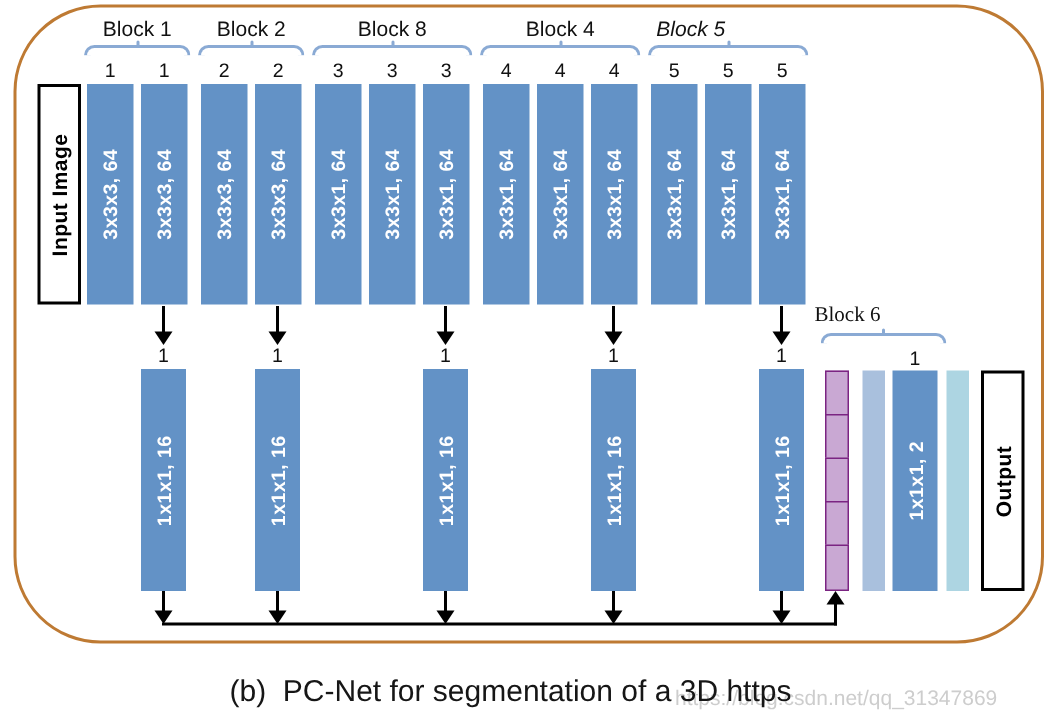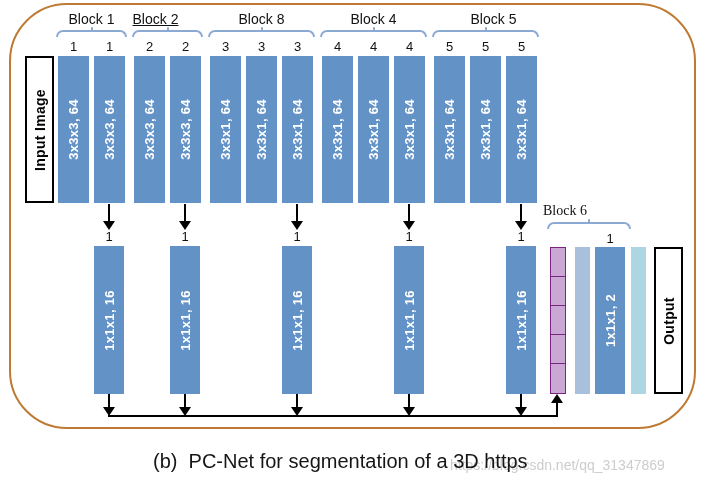--- a/index.html
+++ b/index.html
@@ -38,24 +38,24 @@
   .watermark{top:457px;left:450px;font-size:14px;color:#cdcdcd;white-space:pre;z-index:0;}
 </style>
 </head>
 <body>
 
 <div class="abs watermark">https://blog.csdn.net/qq_31347869</div>
 
 <div class="abs frame"></div>
 
 <div class="abs block-label" style="left:56px;width:71px;">Block 1</div>
-<div class="abs block-label" style="left:120px;width:71px;text-decoration:underline;">Block 2</div>
+<div class="abs block-label" style="left:132px;width:71px;">Block 2</div>
 <div class="abs block-label" style="left:208px;width:107px;">Block 8</div>
 <div class="abs block-label" style="left:320px;width:107px;">Block 4</div>
-<div class="abs block-label" style="left:440px;width:107px;">Block 5</div>
+<div class="abs block-label" style="left:407px;width:107px;font-style:italic;">Block 5</div>
 <div class="abs block-label" style="left:523px;width:84px;top:202px;font-family:Liberation Serif, serif;">Block 6</div>
 
 <div class="abs brace" style="left:56px;top:30px;width:71px;"></div>
 <div class="abs brace" style="left:132px;top:30px;width:71px;"></div>
 <div class="abs brace" style="left:208px;top:30px;width:107px;"></div>
 <div class="abs brace" style="left:320px;top:30px;width:107px;"></div>
 <div class="abs brace" style="left:432px;top:30px;width:107px;"></div>
 <div class="abs brace" style="left:547px;top:222px;width:84px;"></div>
 
 <div class="abs num" style="left:58px;">1</div>

